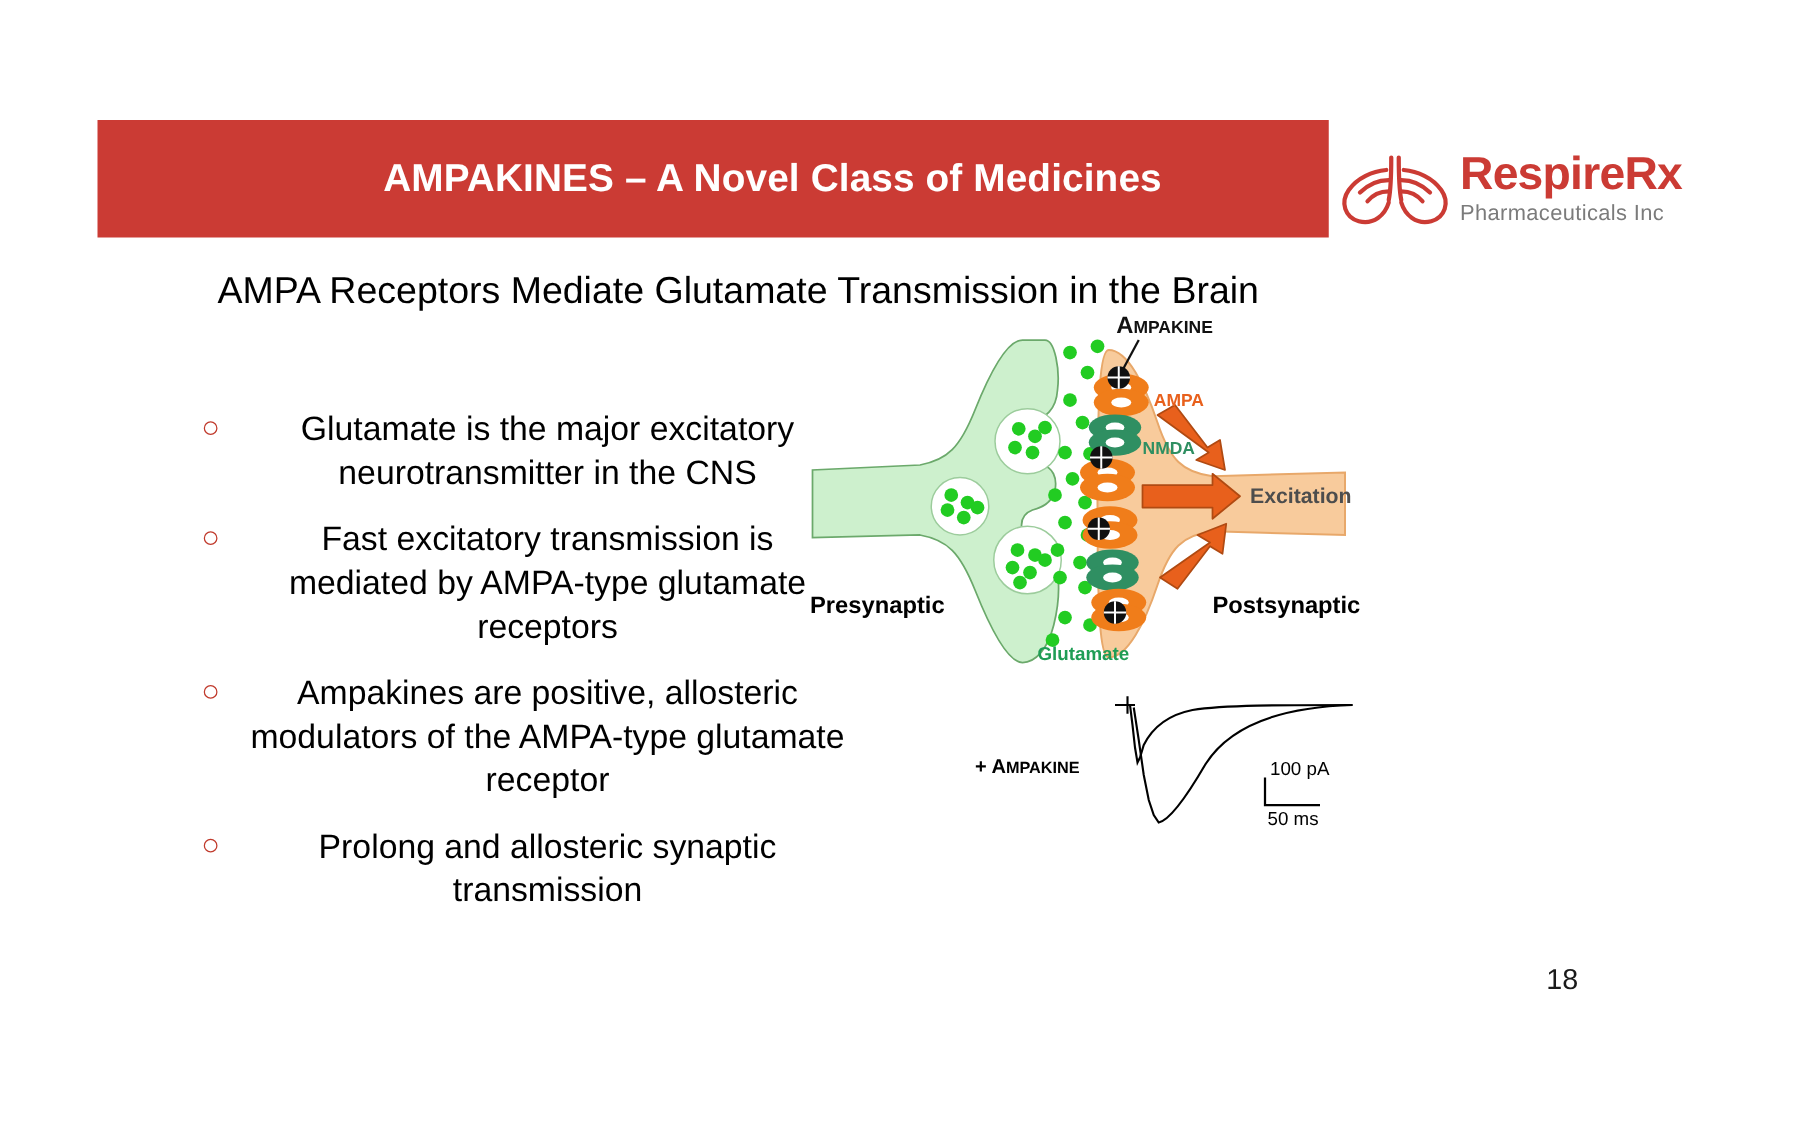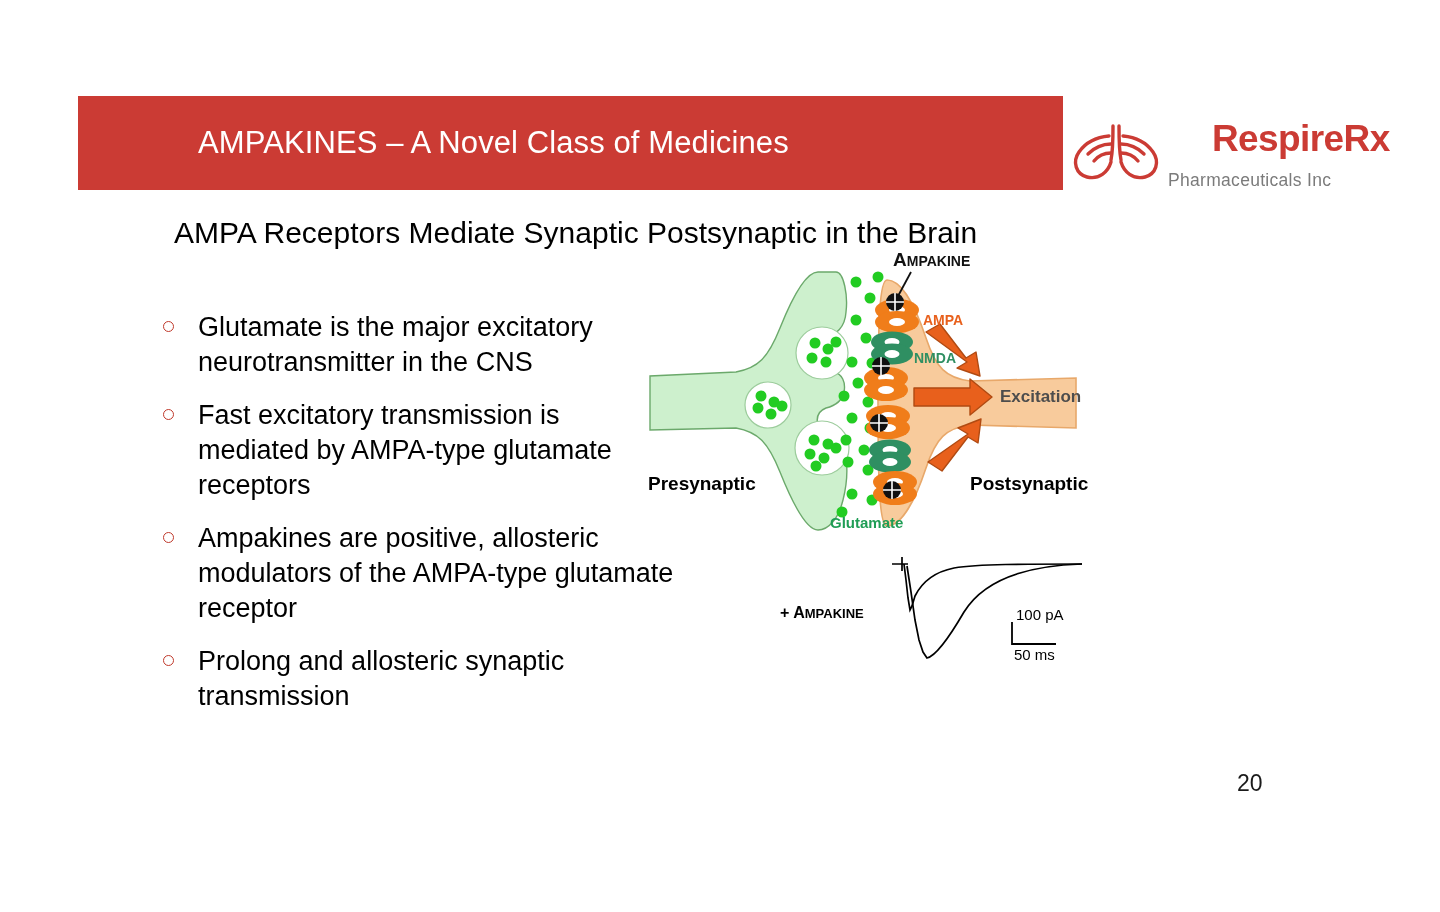--- a/index.html
+++ b/index.html
@@ -24,25 +24,26 @@
     width: 985px;
     height: 94px;
     background: #cb3b34;
   }
   #slide-title {
     position: absolute;
     left: 198px;
     top: 124px;
     width: 840px;
     font-size: 31px;
-    font-weight: normal;
+    font-weight: bold;
     color: #ffffff;
     letter-spacing: 0.1px;
     line-height: 38px;
     white-space: nowrap;
+    text-align: center;
   }
 
   
   #logo {
     position: absolute;
     left: 1068px;
     top: 118px;
     width: 292px;
     height: 76px;
   }
@@ -59,47 +60,47 @@
     top: 0px;
     width: 195px;
   }
   #logo-name {
     font-size: 37px;
     font-weight: bold;
     color: #cb3b34;
     line-height: 41px;
     letter-spacing: -0.6px;
     white-space: nowrap;
-    margin-left: 44px;
   }
   #logo-tagline {
     font-size: 17.5px;
     color: #7b7b7b;
     line-height: 21px;
     letter-spacing: 0.3px;
     white-space: nowrap;
-    margin-top: 11px;
+    margin-top: 1px;
   }
 
   
   #subtitle {
     position: absolute;
     left: 174px;
     top: 216px;
     font-size: 30px;
     color: #000000;
     white-space: nowrap;
   }
 
   
   #bullet-list {
     position: absolute;
     left: 158px;
-    top: 310px;
+    top: 326px;
     width: 520px;
+    text-align: center;
   }
   .bullet-item {
     position: relative;
     padding-left: 40px;
     margin-bottom: 18px;
     font-size: 27px;
     line-height: 35px;
     color: #000000;
   }
   .bullet-marker {
@@ -160,21 +161,21 @@
         <path d="M55 14 C66 15, 78 20, 85 30 C92 40, 88 52, 77 55 C65 58, 56 50, 53 40"></path>
       </g>
     </svg>
   </div>
   <div id="logo-wordmark">
     <div id="logo-name">RespireRx</div>
     <div id="logo-tagline">Pharmaceuticals Inc</div>
   </div>
 </div>
 
-<div id="subtitle">AMPA Receptors Mediate Synaptic Postsynaptic in the Brain</div>
+<div id="subtitle">AMPA Receptors Mediate Glutamate Transmission in the Brain</div>
 
 <div id="bullet-list">
   <div class="bullet-item">
     <span class="bullet-marker"></span>
     <span>Glutamate is the major excitatory neurotransmitter in the CNS</span>
   </div>
   <div class="bullet-item">
     <span class="bullet-marker"></span>
     <span>Fast excitatory transmission is mediated by AMPA-type glutamate receptors</span>
   </div>
@@ -347,13 +348,13 @@
     </g>
 
     <g stroke="#000000" stroke-width="1.8" fill="none">
       <path d="M248 82 L248 104 L292 104"></path>
     </g>
     <text x="252" y="80" font-family="'Liberation Sans', sans-serif" font-size="15" fill="#000000">100 pA</text>
     <text x="250" y="120" font-family="'Liberation Sans', sans-serif" font-size="15" fill="#000000">50 ms</text>
   </svg>
 </div>
 
-<div id="page-number">20</div>
+<div id="page-number">18</div>
 
 </body></html>

